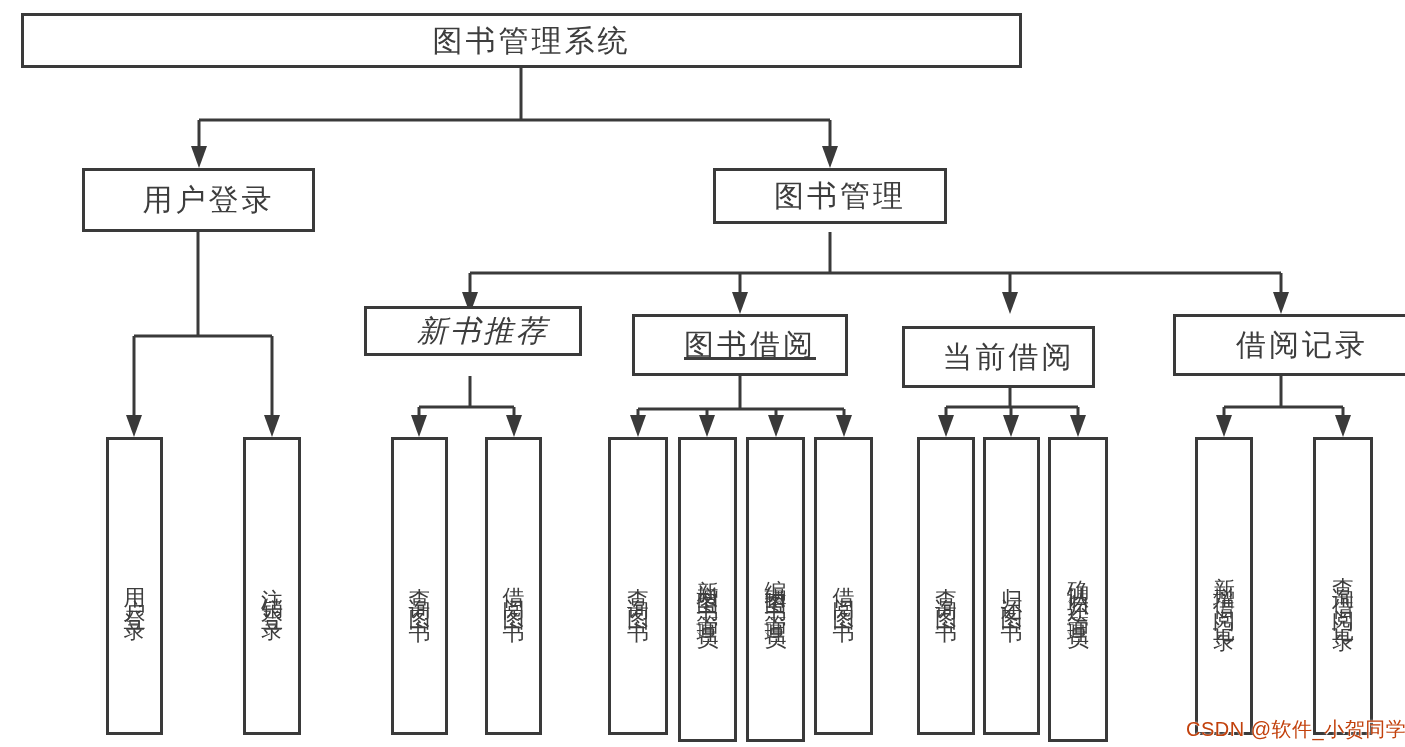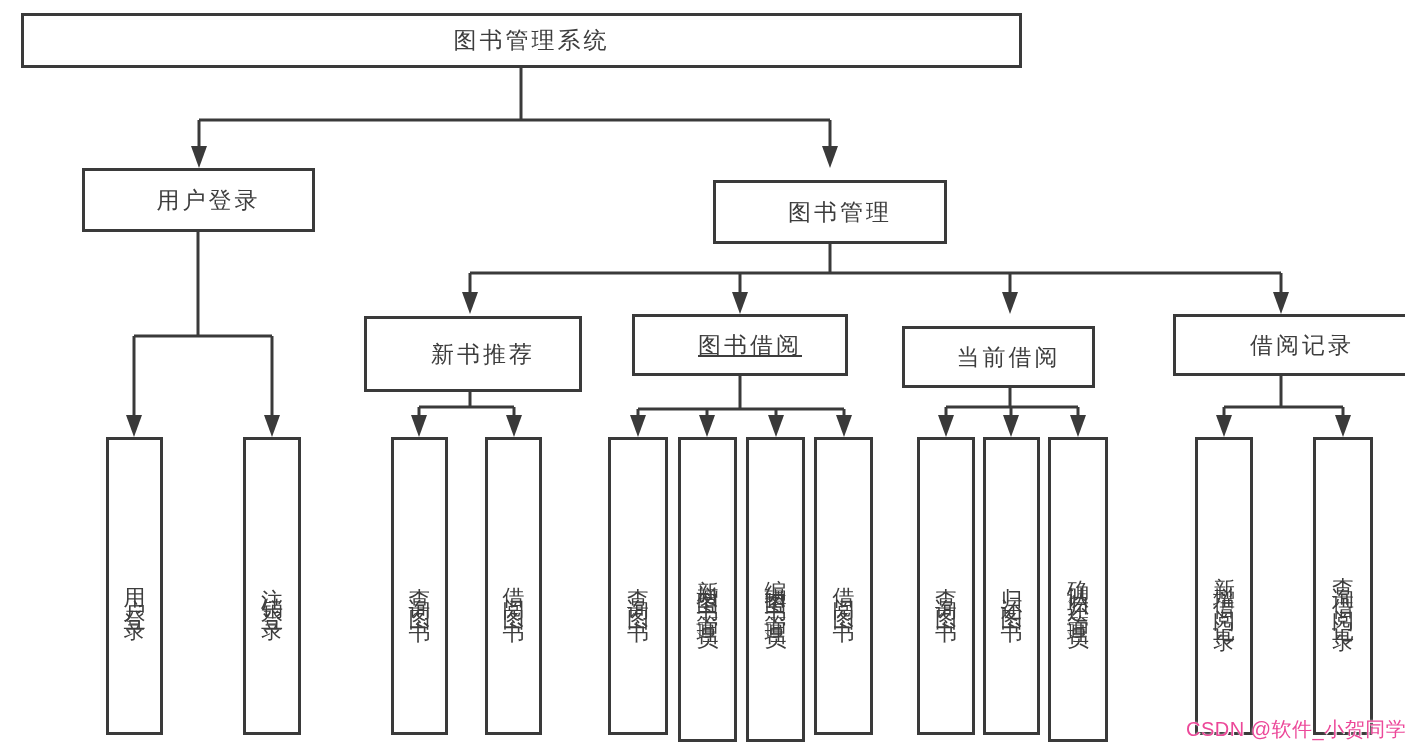--- a/index.html
+++ b/index.html
@@ -26,21 +26,21 @@
     box-sizing: border-box;
     border: 3px solid #3a3a3a;
     background: #ffffff;
     color: #3d3d3d;
     display: flex;
     align-items: center;
     justify-content: center;
     text-align: center;
   }
   .hbox {
-    font-size: 23px;
+    font-size: 30px;
     letter-spacing: 3px;
     line-height: 1;
     padding-left: 20px; 
   }
   .vbox {
     writing-mode: vertical-rl;
     text-orientation: mixed;
     font-size: 22px;
     letter-spacing: 11px;
     line-height: 1;
@@ -49,21 +49,21 @@
   .vbox.long {
     letter-spacing: 7px;
     padding-top: 7px;
   }
   #watermark {
     position: absolute;
     left: 1186px;
     top: 716px;
     width: 219px;
     font-size: 20px;
-    color: #ec4899;
+    color: #c2410c;
     text-shadow: 0 0 2px #ffffff, 1px 1px 0 #ffffff;
     white-space: nowrap;
     letter-spacing: 0.5px;
   }
 </style>
 </head>
 <body>
 
 <div id="canvas">
 
@@ -132,23 +132,23 @@
       <polygon points="1003,415 1019,415 1011,437"></polygon>
       <polygon points="1070,415 1086,415 1078,437"></polygon>
       <polygon points="1216,415 1232,415 1224,437"></polygon>
       <polygon points="1335,415 1351,415 1343,437"></polygon>
     </g>
   </svg>
 
   <div class="node hbox" style="left:21px; top:13px; width:1001px; height:55px;">图书管理系统</div>
 
   <div class="node hbox" style="left:82px; top:168px; width:233px; height:64px;">用户登录</div>
-  <div class="node hbox" style="left:713px; top:168px; width:234px; height:64px;margin-top:12px;">图书管理</div>
+  <div class="node hbox" style="left:713px; top:168px; width:234px; height:56px;">图书管理</div>
 
-  <div class="node hbox" style="left:364px; top:316px; width:218px; height:76px;">新书推荐</div>
+  <div class="node hbox" style="left:364px; top:306px; width:218px; height:50px;font-style:italic;">新书推荐</div>
   <div class="node hbox" style="left:632px; top:314px; width:216px; height:62px;text-decoration:underline;">图书借阅</div>
   <div class="node hbox" style="left:902px; top:326px; width:193px; height:62px;font-family:Liberation Serif, serif;">当前借阅</div>
   <div class="node hbox" style="left:1173px; top:314px; width:238px; height:62px;">借阅记录</div>
 
   <div class="node vbox" style="left:106px; top:437px; width:57px; height:298px;">用户登录</div>
   <div class="node vbox" style="left:243px; top:437px; width:58px; height:298px;">注销登录</div>
 
   <div class="node vbox" style="left:391px; top:437px; width:57px; height:298px;">查询图书</div>
   <div class="node vbox" style="left:485px; top:437px; width:57px; height:298px;">借阅图书</div>
 

